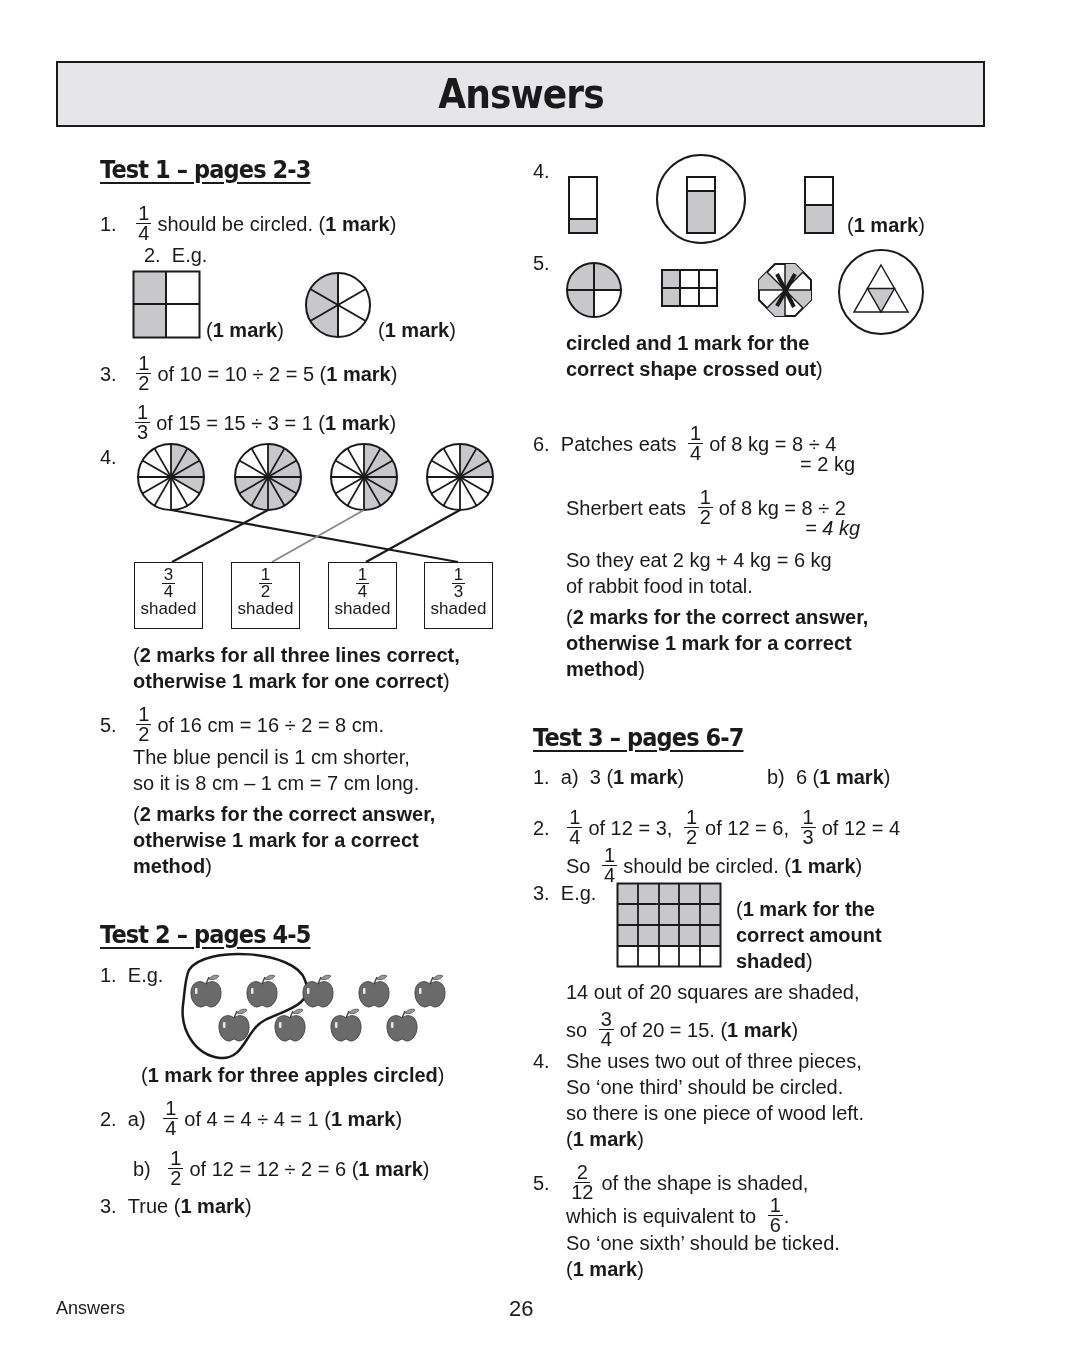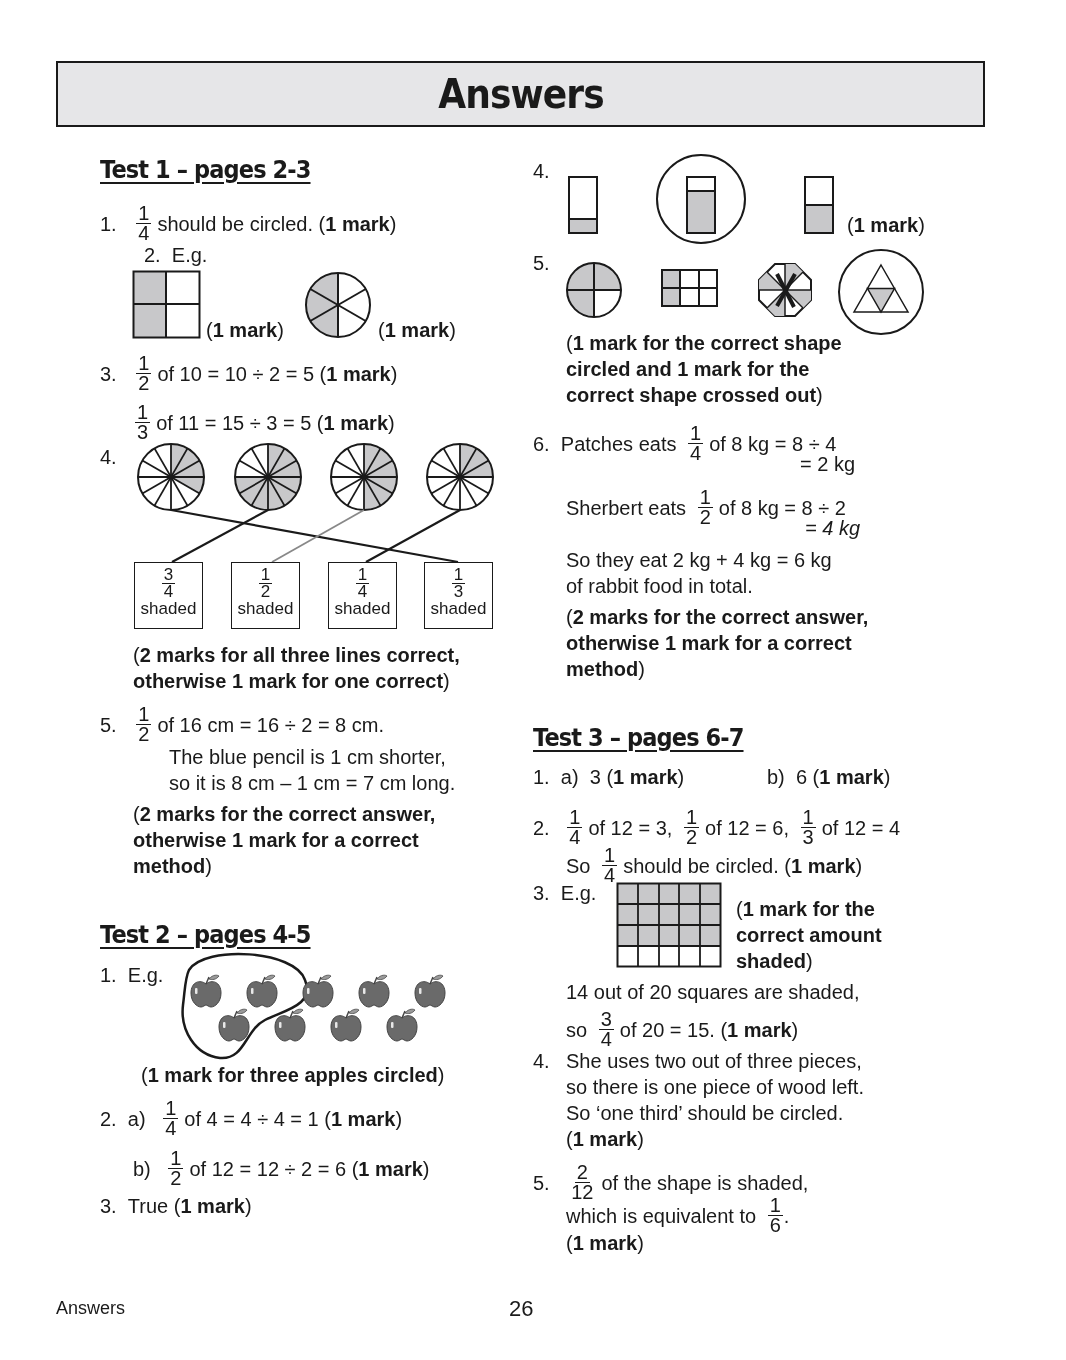--- a/index.html
+++ b/index.html
@@ -73,21 +73,21 @@
   <span>3.</span>
   <span class="frac" style="margin-left:14px;">
       <span class="n">1</span>
       <span class="d">2</span>
     </span><span>of 10 = 10 ÷ 2 = 5 (</span><span class="b">1 mark</span><span>)</span>
 </div>
 <div class="abs t" style="left:129px;top:405px;">
   <span class="frac">
       <span class="n">1</span>
       <span class="d">3</span>
-    </span><span>of 11 = 15 ÷ 3 = 5 (</span><span class="b">1 mark</span><span>)</span>
+    </span><span>of 15 = 15 ÷ 3 = 1 (</span><span class="b">1 mark</span><span>)</span>
 </div>
 
 <div class="abs num" style="left:100px;top:444px;">4.</div>
 <svg style="left:0;top:0;" width="1066" height="1360">
   <defs>
     <g id="spokes">
       <circle r="33" fill="none" stroke="#1a1a1a" stroke-width="2"></circle>
       <line x1="0" y1="-33" x2="0" y2="33" stroke="#1a1a1a" stroke-width="1.8"></line>
       <line x1="-33" y1="0" x2="33" y2="0" stroke="#1a1a1a" stroke-width="1.8"></line>
       <line x1="-16.5" y1="-28.6" x2="16.5" y2="28.6" stroke="#1a1a1a" stroke-width="1.8"></line>
@@ -156,21 +156,21 @@
   <div><span class="b">otherwise 1 mark for one correct</span>)</div>
 </div>
 
 <div class="abs t" style="left:100px;top:707px;">
   <span>5.</span>
   <span class="frac" style="margin-left:14px;">
       <span class="n">1</span>
       <span class="d">2</span>
     </span><span>of 16 cm = 16 ÷ 2 = 8 cm.</span>
 </div>
-<div class="abs t" style="left:133px;top:744px;margin-left:36px;">
+<div class="abs t" style="left:133px;top:744px;">
   <div>The blue pencil is 1 cm shorter,</div>
   <div>so it is 8 cm – 1 cm = 7 cm long.</div>
 </div>
 <div class="abs t" style="left:133px;top:801px;">
   <div>(<span class="b">2 marks for the correct answer,</span></div>
   <div class="b">otherwise 1 mark for a correct</div>
   <div><span class="b">method</span>)</div>
 </div>
 
 <div class="abs sec" style="left:100px;top:920px;">Test 2 – pages 4-5</div>
@@ -265,21 +265,20 @@
     <line x1="10" y1="-16" x2="-8" y2="16" stroke="#1a1a1a" stroke-width="4"></line>
   </g>
 
   <g transform="translate(316,32)">
     <circle r="42" fill="none" stroke="#1a1a1a" stroke-width="2"></circle>
     <polygon points="0,-27 27,20 -27,20" fill="#fff" stroke="#1a1a1a" stroke-width="1.5"></polygon>
     <polygon points="-13.5,-3.5 13.5,-3.5 0,20" fill="#c8c8ca" stroke="#1a1a1a" stroke-width="1.5"></polygon>
   </g>
 </svg>
 <div class="abs t" style="left:566px;top:330px;">
-  <div>(<span class="b">1 mark for the correct shape</span></div>
   <div class="b">circled and 1 mark for the</div>
   <div><span class="b">correct shape crossed out</span>)</div>
 </div>
 
 <div class="abs t" style="left:533px;top:426px;">
   <span>6.</span>&nbsp;&nbsp;<span>Patches eats</span>
   <span class="frac">
       <span class="n">1</span>
       <span class="d">4</span>
     </span><span>of 8 kg = 8 ÷ 4</span>
@@ -359,37 +358,38 @@
   <span>so</span>
   <span class="frac">
       <span class="n">3</span>
       <span class="d">4</span>
     </span><span>of 20 = 15. (</span><span class="b">1 mark</span><span>)</span>
 </div>
 
 <div class="abs t" style="left:533px;top:1048px;">4.</div>
 <div class="abs t" style="left:566px;top:1048px;">
   <div>She uses two out of three pieces,</div>
+  <div>So ‘one third’ should be circled.</div>
   <div>so there is one piece of wood left.</div>
-  <div>So ‘one third’ should be circled.</div>
   <div>(<span class="b">1 mark</span>)</div>
 </div>
 
 <div class="abs t" style="left:533px;top:1165px;">
   <span>5.</span>
   <span class="frac" style="margin-left:14px;">
       <span class="n">2</span>
       <span class="d">12</span>
     </span><span>of the shape is shaded,</span>
 </div>
 <div class="abs t" style="left:566px;top:1198px;">
   <span>which is equivalent to</span>
   <span class="frac" style="margin-right:1px;">
       <span class="n">1</span>
       <span class="d">6</span>
     </span>.
 </div>
 <div class="abs t" style="left:566px;top:1230px;">
+  <div>So ‘one sixth’ should be ticked.</div>
   <div>(<span class="b">1 mark</span>)</div>
 </div>
 
 <div class="abs footer-l">Answers</div>
 <div class="abs footer-r">26</div>
 
 </body></html>

